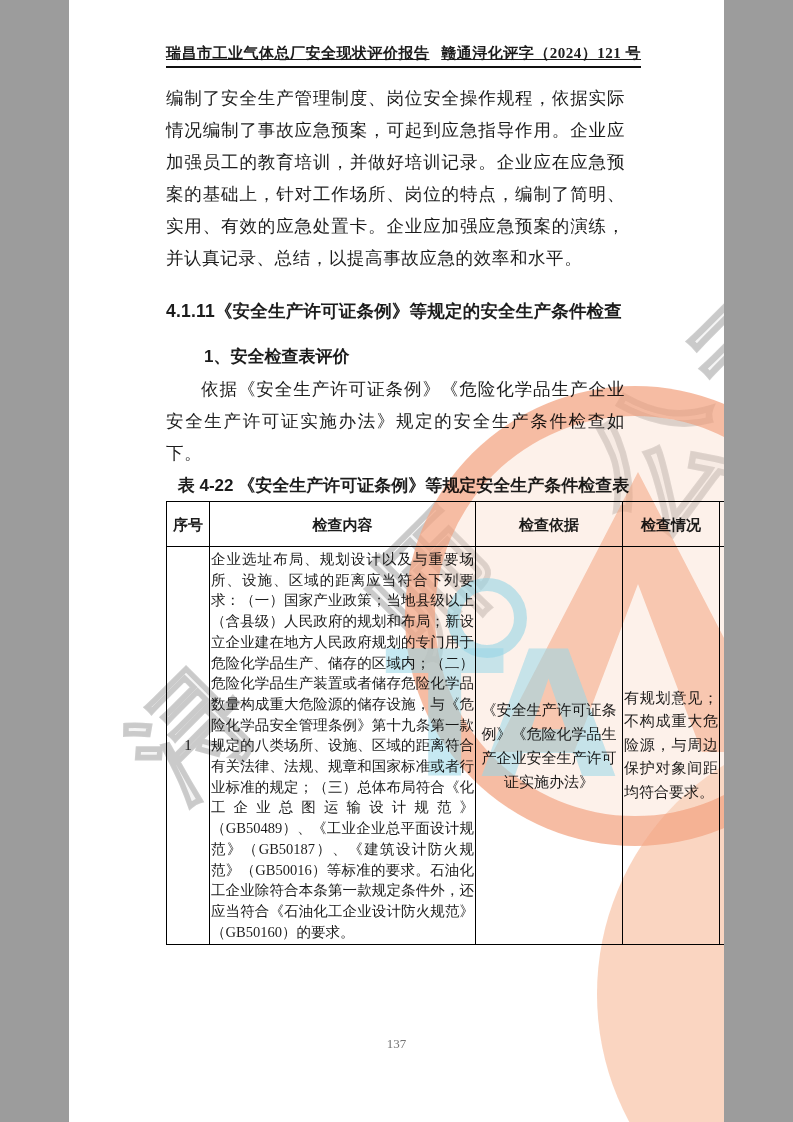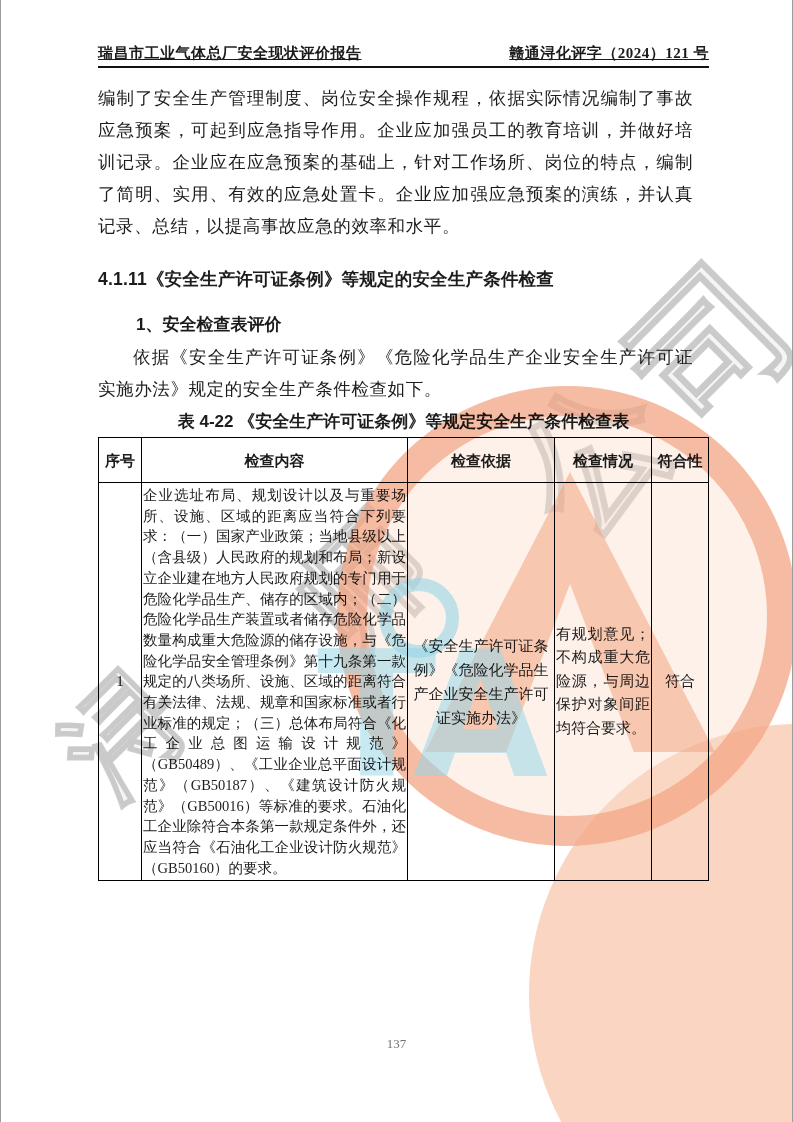--- a/index.html
+++ b/index.html
@@ -1,18 +1,18 @@
 <!DOCTYPE html>
 <html><head>
 <meta charset="utf-8">
 <style>
   html,body{margin:0;padding:0;background:#9c9c9c;}
   .page{
     position:relative;
-    width:791px;height:1122px;
+    width:655px;height:1122px;
     margin:0 auto;
     background:#ffffff;
     overflow:hidden;
     font-family:"Liberation Serif","DejaVu Serif",serif;
     color:#1c1c1c;
   }
   .content{position:relative;z-index:1;padding:44px 83px 0 97px;}
 
   
   .doc-header{

